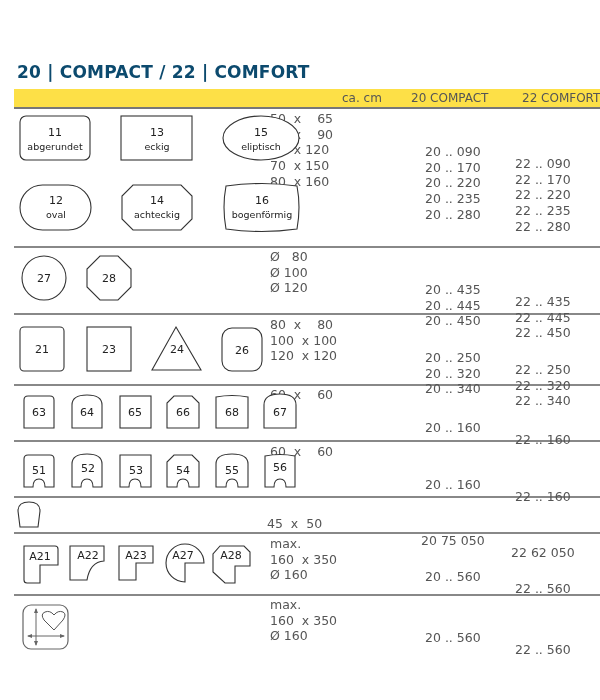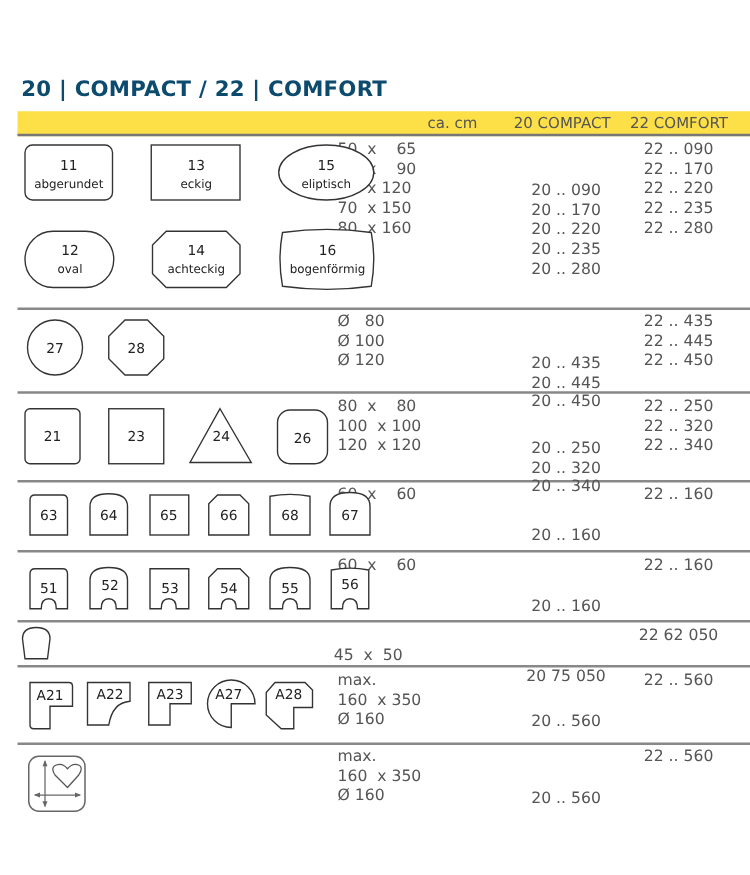--- a/index.html
+++ b/index.html
@@ -5,35 +5,35 @@
     html, body { margin: 0; padding: 0; background: #fff; }
     body { width: 600px; height: 700px; position: relative; overflow: hidden;
       font-family: "DejaVu Sans", "Liberation Sans", sans-serif; color: #333; }
     .title { position: absolute; left: 17px; top: 62px; font-size: 17px; font-weight: bold; color: #0c4a6e; letter-spacing: 0.2px; }
     .header { position: absolute; left: 14px; top: 89px; width: 586px; height: 18px; background: #fde047; border-bottom: 2px solid #777; }
     .hcell { position: absolute; top: 2px; font-size: 12px; color: #555; white-space: nowrap; }
     .sep { position: absolute; left: 14px; width: 586px; height: 0; border-top: 2px solid #888; }
     .col { position: absolute; font-size: 12.5px; line-height: 15.7px; color: #555; white-space: pre; }
     .size { width: 120px; }
     .c20 { text-align: center; margin-top: 33px; }
-    .c22 { text-align: left; }
+    .c22 { text-align: left; margin-top: 45px; }
     svg { position: absolute; left: 0; top: 0; }
     .shape { fill: #fff; stroke: #333; stroke-width: 1.1; }
     .lbl { font-family: "DejaVu Sans", sans-serif; fill: #222; font-size: 11px; text-anchor: middle; }
     .lbls { font-family: "DejaVu Sans", sans-serif; fill: #222; font-size: 9.5px; text-anchor: middle; }
   </style>
 </head>
 <body>
 
 <div class="title">20 | COMPACT / 22 | COMFORT</div>
 
 <div class="header">
   <span class="hcell" style="left:328px">ca. cm</span>
   <span class="hcell" style="left:397px">20 COMPACT</span>
-  <span class="hcell" style="left:490px">22 COMFORT</span>
+  <span class="hcell" style="left:508px">22 COMFORT</span>
 </div>
 
 <div class="sep" style="top:246px"></div>
 <div class="sep" style="top:313px"></div>
 <div class="sep" style="top:384px"></div>
 <div class="sep" style="top:440px"></div>
 <div class="sep" style="top:496px"></div>
 <div class="sep" style="top:532px"></div>
 <div class="sep" style="top:594px"></div>
 

